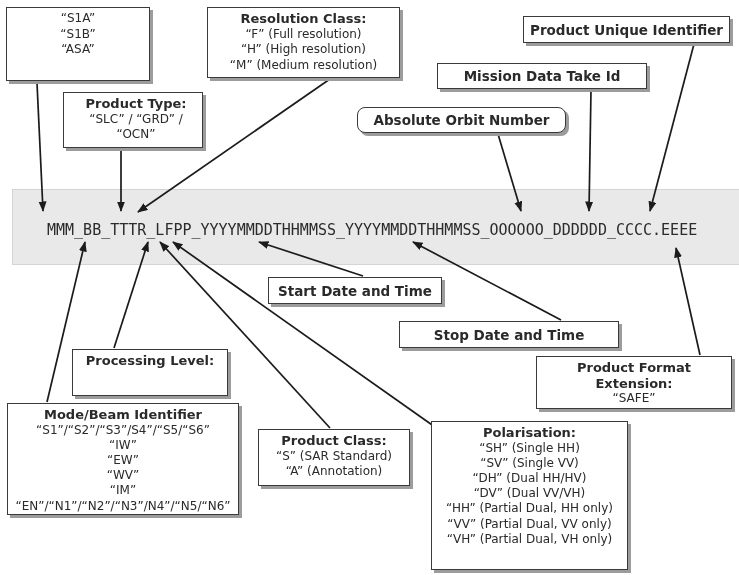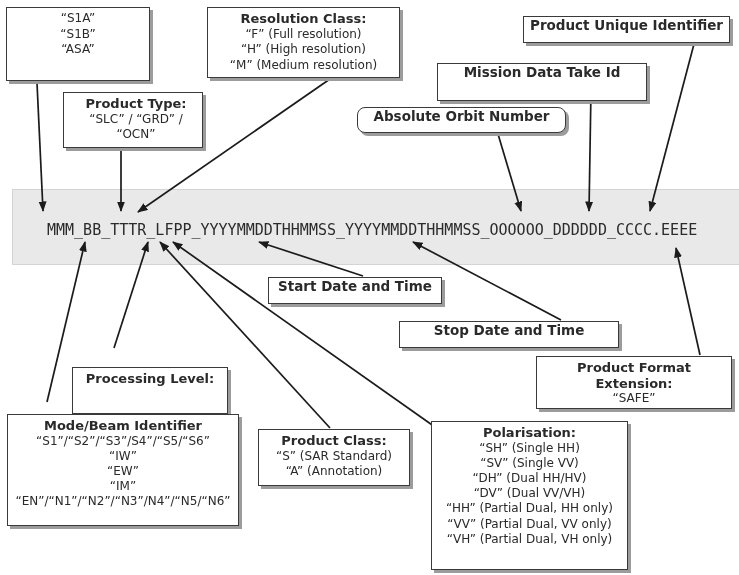--- a/index.html
+++ b/index.html
@@ -19,21 +19,21 @@
   }
   .box{
     position:absolute; background:#ffffff;
     border:1.5px solid #3a3a3a; box-shadow:3px 3px 0 #9c9c9c;
     box-sizing:border-box; text-align:center; color:#2a2a2a;
     padding:3px 2px; overflow:hidden;
   }
   .box .title{font-weight:bold; font-size:13px; line-height:15.5px; white-space:nowrap;}
   .box .line{font-size:12px; line-height:15.5px; white-space:nowrap;}
   .label-box{
-    display:flex; align-items:flex-start; justify-content:center;
+    display:flex; align-items:center; justify-content:center;
     font-weight:bold; font-size:13.5px; padding:0;
   }
   .pol .line{line-height:15.2px;}
   .mode .line{line-height:15.2px;}
   svg.arrows{position:absolute; left:0; top:0; width:739px; height:575px; pointer-events:none;}
   svg.arrows line{stroke:#1b1b1b; stroke-width:1.7;}
 </style>
 </head>
 <body>
 
@@ -80,51 +80,52 @@
     <div class="title">Resolution Class:</div>
     <div class="line">“F” (Full resolution)</div>
     <div class="line">“H” (High resolution)</div>
     <div class="line">“M” (Medium resolution)</div>
   </div>
 
   <div class="box label-box" style="left:523px; top:16px; width:207px; height:27px;">
     <span>Product Unique Identifier</span>
   </div>
 
-  <div class="box label-box" style="left:437px; top:63px; width:210px; height:38px;">
+  <div class="box label-box" style="left:437px; top:63px; width:210px; height:26px;">
     <span>Mission Data Take Id</span>
   </div>
 
   <div class="box label-box" style="left:357px; top:107px; width:209px; height:26px;border-radius:8px;">
     <span>Absolute Orbit Number</span>
   </div>
 
   <div class="box label-box" style="left:268px; top:277px; width:174px; height:27px;">
     <span>Start Date and Time</span>
   </div>
 
   <div class="box label-box" style="left:399px; top:321px; width:220px; height:27px;">
     <span>Stop Date and Time</span>
   </div>
 
-  <div class="box" style="left:72px; top:349px; width:156px; height:47px;margin-top:18px;">
+  <div class="box" style="left:72px; top:349px; width:156px; height:47px;">
     <div class="title">Processing Level:</div>
   </div>
 
   <div class="box" style="left:536px; top:356px; width:196px; height:53px;">
     <div class="title">Product Format</div>
     <div class="title">Extension:</div>
     <div class="line">“SAFE”</div>
   </div>
 
-  <div class="box mode" style="left:7px; top:403px; width:232px; height:112px;margin-top:11px;">
+  <div class="box mode" style="left:7px; top:403px; width:232px; height:112px;">
     <div class="title">Mode/Beam Identifier</div>
     <div class="line">“S1”/“S2”/“S3”/S4”/“S5/“S6”</div>
     <div class="line">“IW”</div>
     <div class="line">“EW”</div>
+    <div class="line">“WV”</div>
     <div class="line">“IM”</div>
     <div class="line">“EN”/“N1”/“N2”/“N3”/N4”/“N5/“N6”</div>
   </div>
 
   <div class="box" style="left:258px; top:429px; width:152px; height:57px; ">
     <div class="title">Product Class:</div>
     <div class="line">“S” (SAR Standard)</div>
     <div class="line">“A” (Annotation)</div>
   </div>
 

